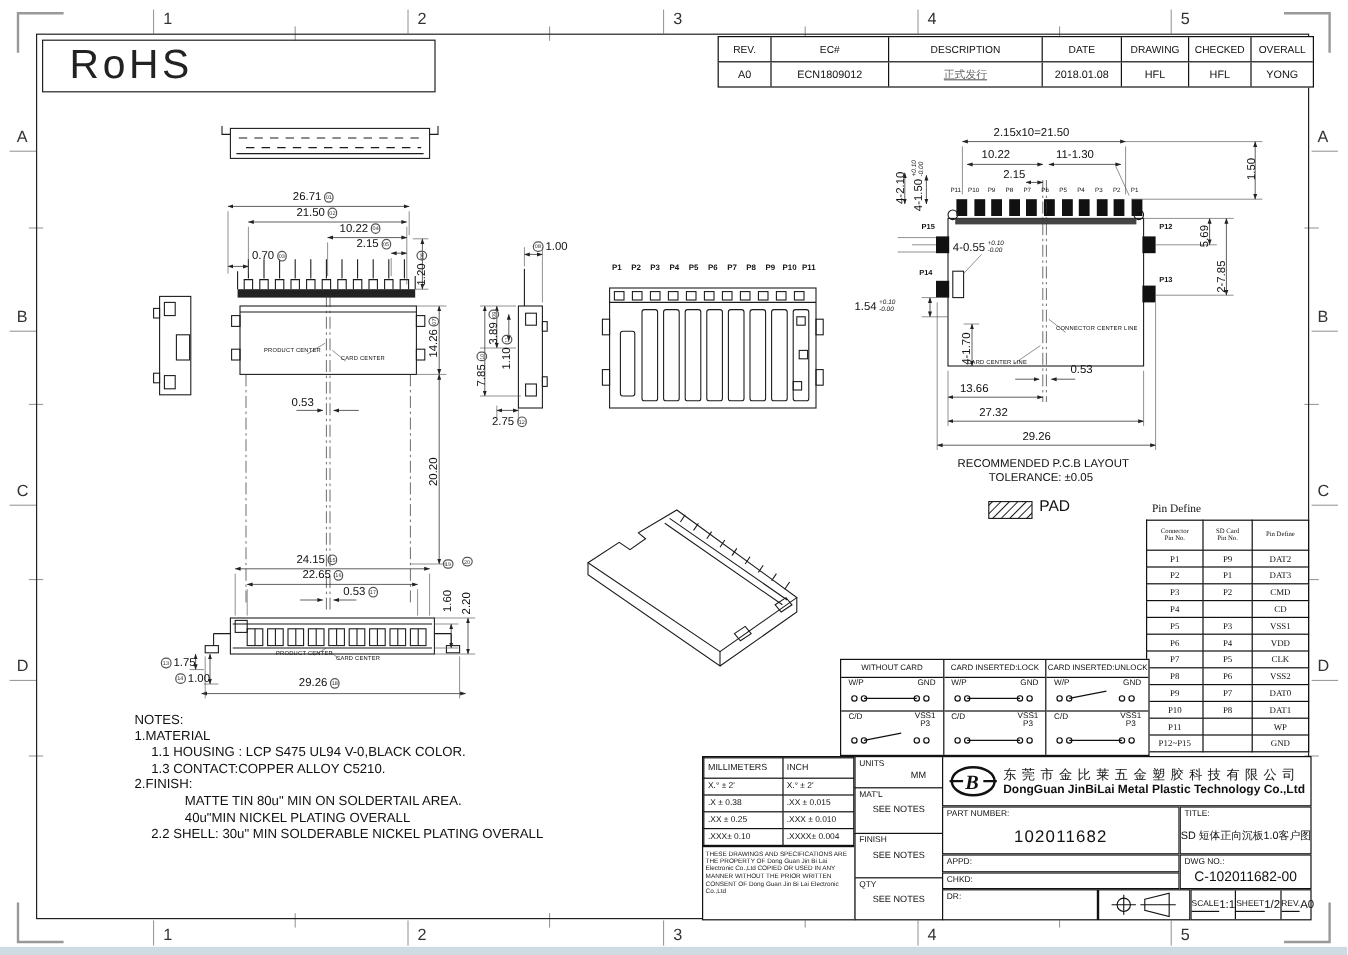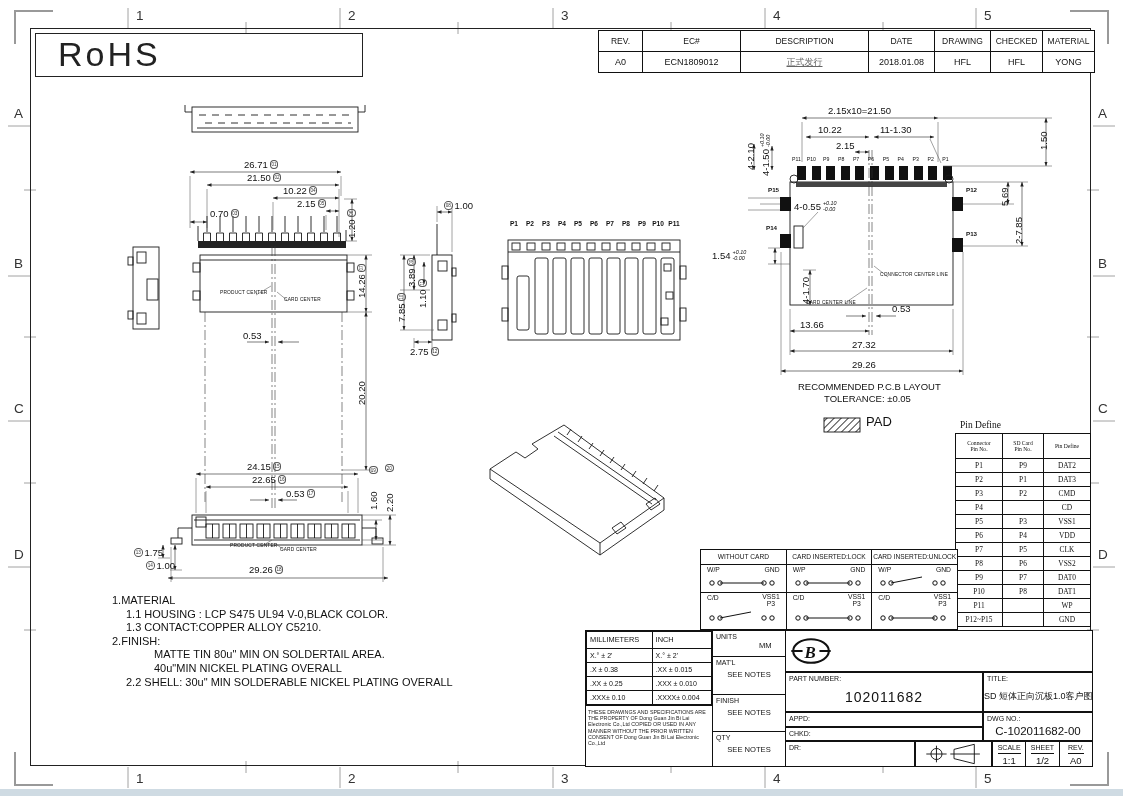--- a/index.html
+++ b/index.html
@@ -52,21 +52,21 @@
   .ucell:last-child{border-bottom:none;}
   .ucell .val{position:absolute;width:100%;text-align:center;top:13px;font-size:7.6px;}
   .ucell .val.inline{top:4px;left:18px;width:auto;padding-left:12px;}
   .comp{display:flex;align-items:center;gap:4px;padding:2px 4px;box-sizing:border-box;}
   .comp-cn{font-size:11px;letter-spacing:4.5px;white-space:nowrap;}
   .comp-en{font-size:10px;font-weight:bold;white-space:nowrap;}
   .bigval{position:absolute;width:100%;text-align:center;top:16px;font-size:14px;letter-spacing:1px;}
   .titleval{position:absolute;width:100%;text-align:center;top:17px;font-size:9px;white-space:nowrap;}
   .dwgval{position:absolute;width:100%;text-align:center;top:12px;font-size:11.5px;}
   .sc-grid{display:flex;height:100%;}
-  .sc-col{flex:1;display:flex;flex-direction:column;border-right:1px solid #111;box-sizing:border-box;align-items:center;}
+  .sc-col{flex:1;display:flex;flex-direction:row;border-right:1px solid #111;box-sizing:border-box;align-items:center;}
   .sc-col:last-child{border-right:none;}
   .sc-h{height:11px;border-bottom:1px solid #111;font-size:7px;display:flex;align-items:center;justify-content:center;}
   .sc-v{flex:1;display:flex;align-items:center;justify-content:center;font-size:9.5px;}
   .bstrip{position:absolute;left:0;top:789px;width:1123px;height:7px;background:#cfdbe3;}
   .pinsrow{position:absolute;display:flex;}
   .pinsrow span{flex:1;text-align:center;}
 </style>
 </head>
 <body>
 
@@ -294,21 +294,21 @@
   <div class="rohs"><span>RoHS</span></div>
 
   <div class="revtbl">
     <div class="rt-r">
       <div class="rt-c" style="width:44px">REV.</div>
       <div class="rt-c" style="width:98px">EC#</div>
       <div class="rt-c" style="width:128px">DESCRIPTION</div>
       <div class="rt-c" style="width:66px">DATE</div>
       <div class="rt-c" style="width:56px">DRAWING</div>
       <div class="rt-c" style="width:52px">CHECKED</div>
-      <div class="rt-c" style="width:51px">MATERIAL</div>
+      <div class="rt-c" style="width:51px">OVERALL</div>
     </div>
     <div class="rt-r">
       <div class="rt-c rt-val" style="width:44px">A0</div>
       <div class="rt-c rt-val" style="width:98px">ECN1809012</div>
       <div class="rt-c rt-val desc-cn" style="width:128px">正式发行</div>
       <div class="rt-c rt-val" style="width:66px">2018.01.08</div>
       <div class="rt-c rt-val" style="width:56px">HFL</div>
       <div class="rt-c rt-val" style="width:52px">HFL</div>
       <div class="rt-c rt-val" style="width:51px">YONG</div>
     </div>
@@ -433,21 +433,21 @@
   <span class="dim" style="left:712px;top:250px">
       <span>1.54</span>
       <span class="tolstack">
         <i>+0.10</i>
         <i>-0.00</i>
       </span>
     </span>
   <span class="dim rot" style="left:800px;top:304px">4-1.70</span>
   <span class="dim" style="left:892px;top:303px">0.53</span>
   <span class="dim" style="left:800px;top:319px">13.66</span>
-  <span class="dim" style="left:852px;top:339px">27.32</span>
+  <span class="dim" style="left:816px;top:339px">27.32</span>
   <span class="dim" style="left:852px;top:359px">29.26</span>
   <span class="pinlbl" style="left:768px;top:186px">P15</span>
   <span class="pinlbl" style="left:766px;top:224px">P14</span>
   <span class="pinlbl" style="left:966px;top:186px">P12</span>
   <span class="pinlbl" style="left:966px;top:230px">P13</span>
   <span class="tiny" style="left:806px;top:300px">CARD CENTER LINE</span>
   <span class="tiny" style="left:880px;top:272px">CONNECTOR CENTER LINE</span>
   <span class="abs" style="left:798px;top:381px;font-size:9.5px">RECOMMENDED P.C.B LAYOUT</span>
   <span class="abs" style="left:824px;top:393px;font-size:9.5px">TOLERANCE: ±0.05</span>
   <span class="abs" style="left:866px;top:414px;font-size:13px">PAD</span>
@@ -631,20 +631,21 @@
             <circle cx="5" cy="8" r="2.2"></circle>
             <circle cx="13" cy="8" r="2.2"></circle>
             <circle cx="57" cy="8" r="2.2"></circle>
             <circle cx="65" cy="8" r="2.2"></circle>
             <line x1="13" y1="8" x2="57" y2="8"></line>
           </svg></div>
       </div>
     </div>
 
   <div class="notes">
+    <div>NOTES:</div>
     <div id="notes-lines">
         <div class="note-line ind0">1.MATERIAL</div>
         <div class="note-line ind1">1.1 HOUSING : LCP S475 UL94 V-0,BLACK COLOR.</div>
         <div class="note-line ind1">1.3 CONTACT:COPPER ALLOY C5210.</div>
         <div class="note-line ind0">2.FINISH:</div>
         <div class="note-line ind2">MATTE TIN 80u" MIN ON SOLDERTAIL AREA.</div>
         <div class="note-line ind2">40u"MIN NICKEL PLATING OVERALL</div>
         <div class="note-line ind1">2.2 SHELL: 30u" MIN SOLDERABLE NICKEL PLATING OVERALL</div>
       </div>
   </div>
@@ -695,20 +696,24 @@
         <span class="lbl">QTY</span>
         <span class="val">SEE NOTES</span>
       </div>
   </div>
   <div class="tb comp" style="left:785px;top:630px;width:308px;height:42px">
     <svg width="42" height="30" viewBox="0 0 44 32">
       <ellipse cx="22" cy="16" rx="19" ry="12.5" fill="none" stroke="#111" stroke-width="2.2"></ellipse>
       <path d="M1,16 H13 M31,16 H43" stroke="#111" stroke-width="2"></path>
       <text x="15" y="23" font-size="18" font-weight="bold" font-style="italic" font-family="Liberation Serif, serif" fill="#111">B</text>
     </svg>
+    <div>
+      <div class="comp-cn">东莞市金比莱五金塑胶科技有限公司</div>
+      <div class="comp-en">DongGuan JinBiLai Metal Plastic Technology Co.,Ltd</div>
+    </div>
   </div>
   <div class="tb" style="left:785px;top:672px;width:198px;height:40px">
     <span class="lbl">PART NUMBER:</span>
     <div class="bigval">102011682</div>
   </div>
   <div class="tb" style="left:983px;top:672px;width:110px;height:40px">
     <span class="lbl">TITLE:</span>
     <div class="titleval">SD 短体正向沉板1.0客户图</div>
   </div>
   <div class="tb" style="left:785px;top:712px;width:198px;height:15px">

